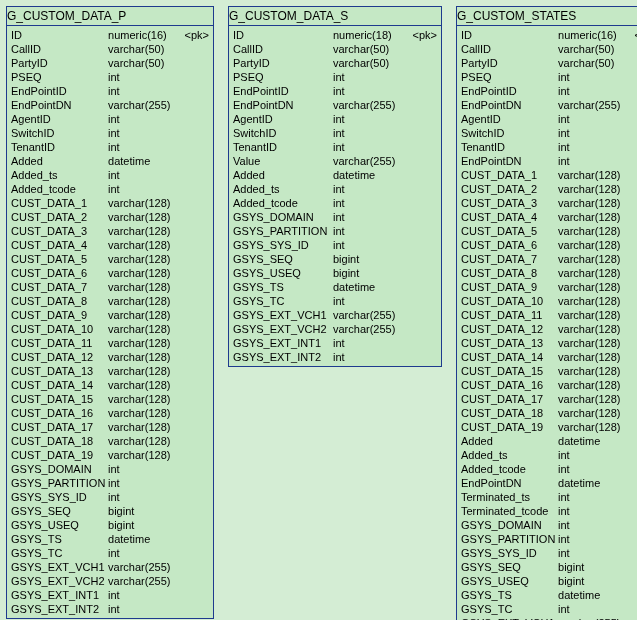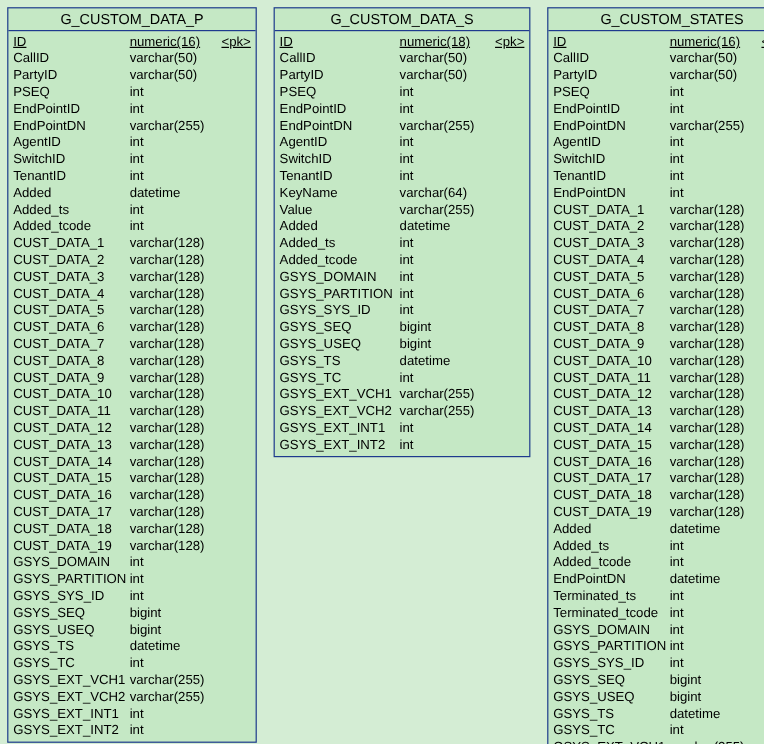--- a/index.html
+++ b/index.html
@@ -1,24 +1,24 @@
 <!DOCTYPE html>
 <html><head>
 <meta charset="utf-8">
 <style>
 body{margin:0;padding:6px;background:#d4edd4;font-family:Arial,Helvetica,sans-serif;font-size:11px;color:#000}
 .canvas{display:flex;gap:14px;align-items:flex-start}
 .tbl{background:#c5e8c5;border:1px solid #1e3a8e;box-sizing:border-box}
-.tbl-hd{text-align:center;padding:2px 0;border-bottom:1px solid #1e3a8e;font-size:12px}
+.tbl-hd{text-align:left;padding:2px 0;border-bottom:1px solid #1e3a8e;font-size:12px}
 .tbl-bd{padding:2px 4px}
 .row{display:flex;line-height:14px}
 .c1{width:100px;white-space:nowrap}
 .c2{width:74px;white-space:nowrap}
 .c3{width:30px;text-align:right;white-space:nowrap}
-.pk .c1,.pk .c2,.pk .c3{text-decoration:underline}
+.pk .c1,.pk .c2,.pk .c3{}
 </style>
 </head>
 <body>
 
 <div class="canvas" id="canvas">
     <div class="tbl" style="width: 208px;">
       <div class="tbl-hd">G_CUSTOM_DATA_P</div>
       <div class="tbl-bd">
         <div class="row pk">
           <span class="c1">ID</span>
@@ -274,25 +274,20 @@
           <span class="c1">SwitchID</span>
           <span class="c2">int</span>
           <span class="c3"></span>
         </div>
         <div class="row">
           <span class="c1">TenantID</span>
           <span class="c2">int</span>
           <span class="c3"></span>
         </div>
         <div class="row">
-          <span class="c1">KeyName</span>
-          <span class="c2">varchar(64)</span>
-          <span class="c3"></span>
-        </div>
-        <div class="row">
           <span class="c1">Value</span>
           <span class="c2">varchar(255)</span>
           <span class="c3"></span>
         </div>
         <div class="row">
           <span class="c1">Added</span>
           <span class="c2">datetime</span>
           <span class="c3"></span>
         </div>
         <div class="row">

